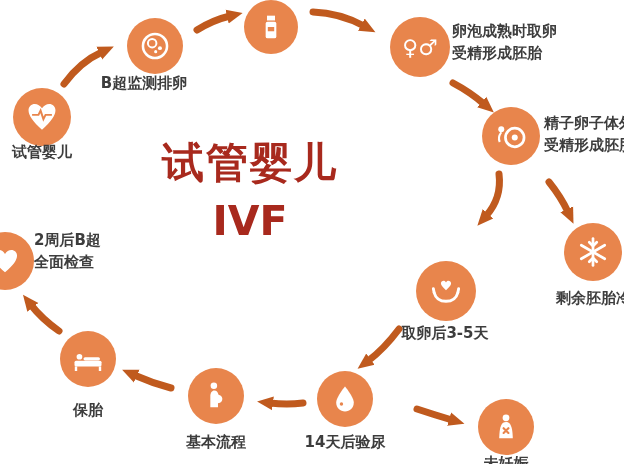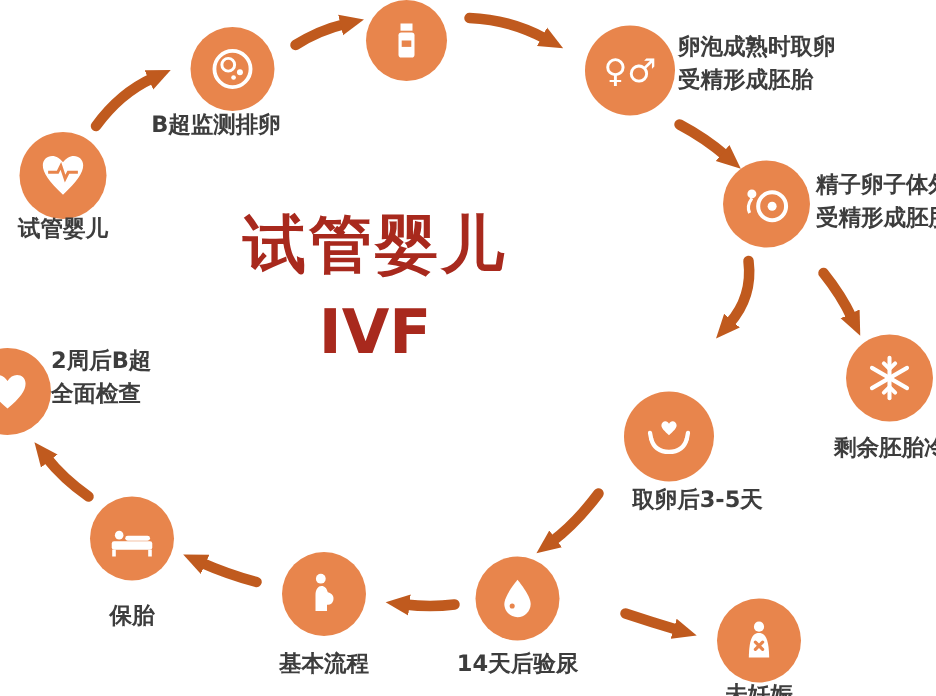--- a/index.html
+++ b/index.html
@@ -42,21 +42,21 @@
   .s9{left:188px;top:368px;width:56px;height:56px;}
   .s10{left:60px;top:331px;width:56px;height:56px;}
   .s11{left:-24px;top:232px;width:58px;height:58px;}
   
   .l0{left:2px;top:141px;width:80px;}
   .l1{left:94px;top:72px;width:100px;}
   .l2{left:231px;top:55px;width:80px;}
   .l3{left:452px;top:20px;}
   .l4{left:544px;top:112px;}
   .l5{left:556px;top:287px;}
-  .l6{left:395px;top:322px;width:140px;}
+  .l6{left:375px;top:322px;width:140px;}
   .l7{left:295px;top:431px;width:100px;}
   .l8{left:466px;top:452px;width:80px;}
   .l9{left:166px;top:431px;width:100px;}
   .l10{left:58px;top:399px;width:60px;}
   .l11{left:34px;top:229px;}
   
   .title{
     position:absolute;left:152px;top:136px;width:196px;text-align:center;
     color:var(--title);font-weight:bold;
   }

